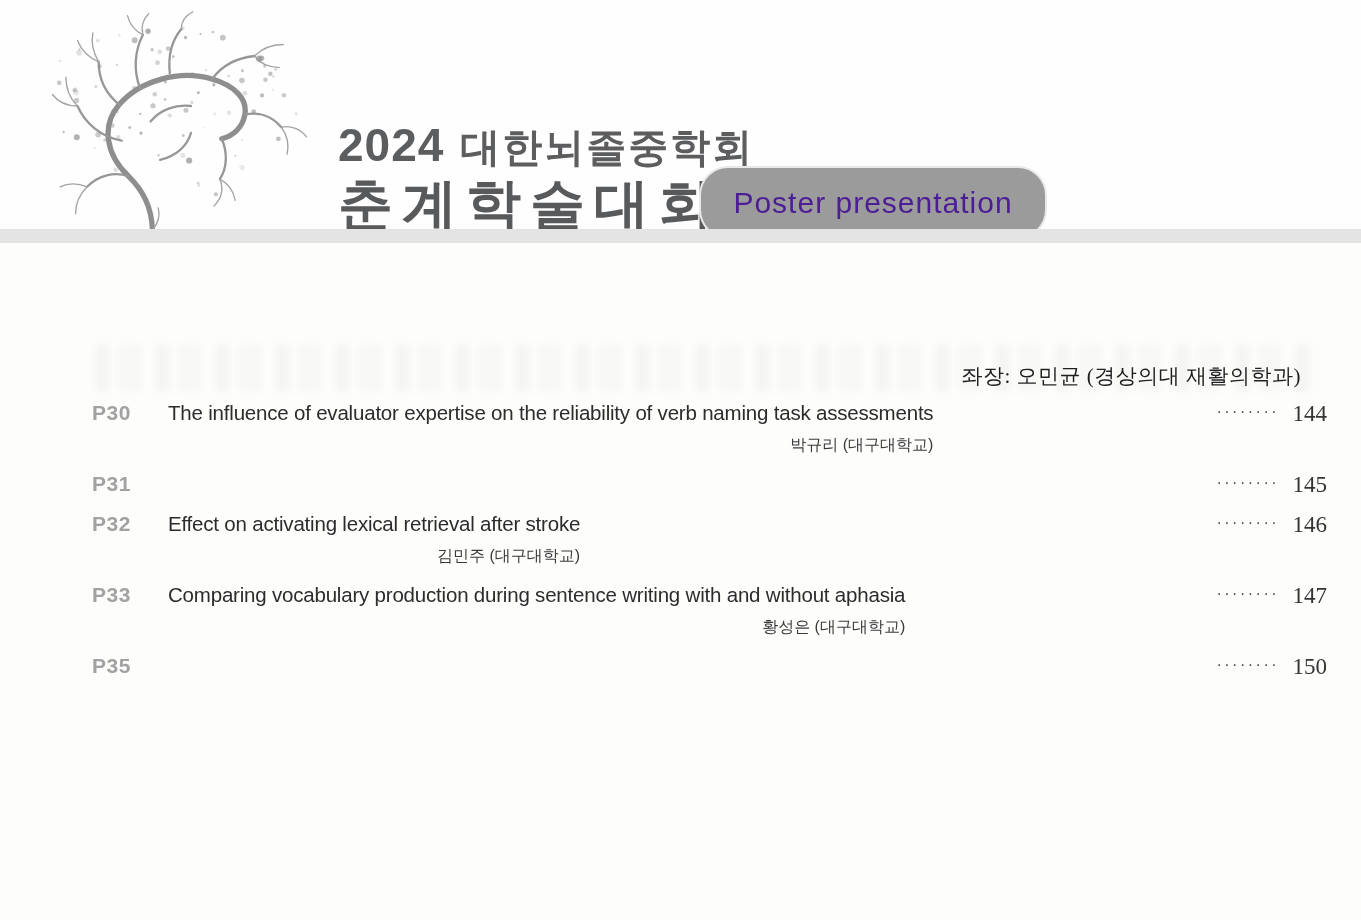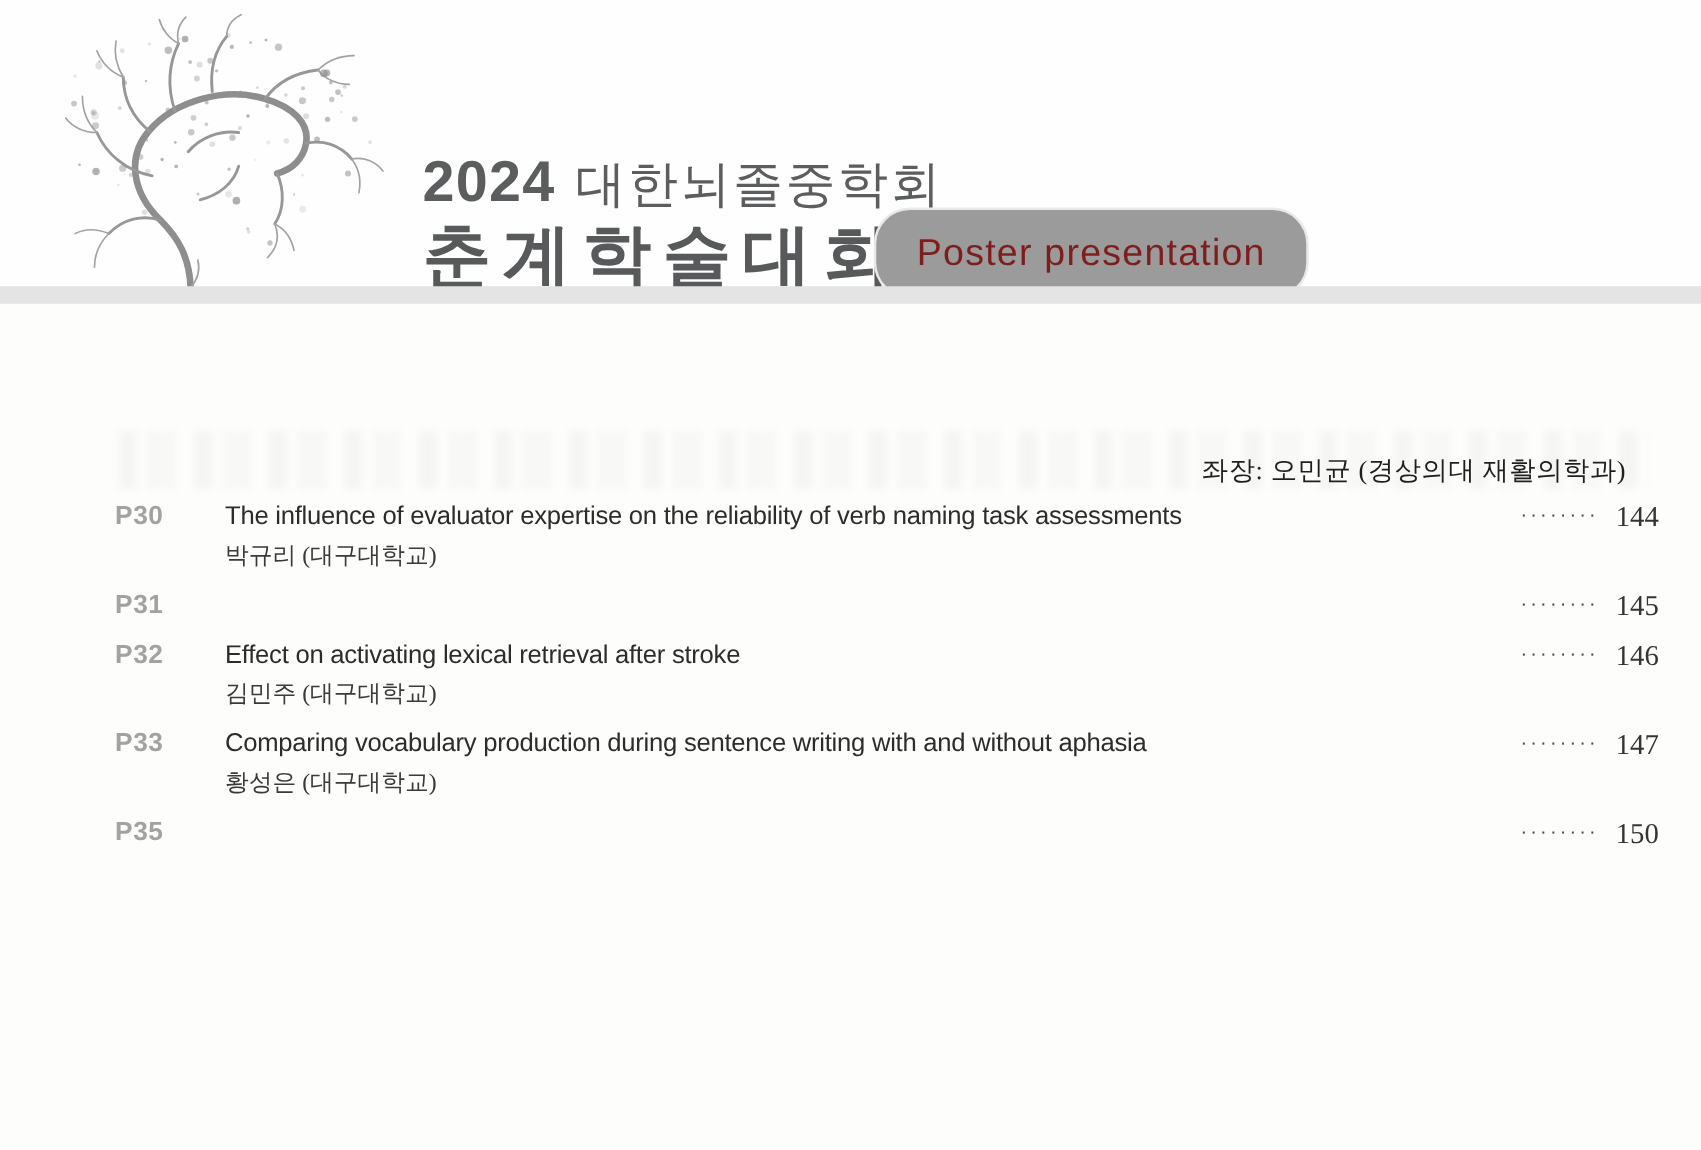--- a/index.html
+++ b/index.html
@@ -8,61 +8,61 @@
     background:#fdfdfc;
     font-family:"Liberation Sans", sans-serif;
     color:#2d2d2d;
   }
   
   .header{position:absolute;top:0;left:0;width:1361px;height:243px;background:#fefefe;}
   .brain{position:absolute;top:6px;left:6px;width:318px;height:226px;}
   .header-text{position:absolute;left:338px;top:106px;}
   .hline1{display:flex;align-items:baseline;gap:16px;}
   .hyear{font-size:46px;font-weight:700;color:#5c5d5f;letter-spacing:1px;margin-top:12px;}
-  .horg{font-size:40px;font-weight:400;color:#5c5d5f;letter-spacing:2px;}
+  .horg{font-size:40px;font-weight:700;color:#5c5d5f;letter-spacing:2px;}
   .hline2{margin-top:2px;font-size:55px;font-weight:700;color:#58595b;letter-spacing:9px;line-height:1.0;}
   .badge{
     position:absolute;left:701px;top:168px;width:344px;height:69px;
     background:#9b9b9b;border-radius:27px;
     display:flex;align-items:center;justify-content:center;
-    color:#7f1d1d;font-size:30px;letter-spacing:1px;
+    color:#4c1d95;font-size:30px;letter-spacing:1px;
     box-shadow:0 0 0 2px #e9e9e9;
   }
   .header-strip{position:absolute;top:229px;left:0;width:1361px;height:14px;background:#e4e4e4;}
   
   .ghost{
     position:absolute;top:344px;left:95px;right:42px;height:48px;
     background:repeating-linear-gradient(90deg,
       rgba(125,125,125,.12) 0 15px, rgba(0,0,0,0) 15px 23px,
       rgba(125,125,125,.08) 23px 47px, rgba(0,0,0,0) 47px 60px);
     filter:blur(3px);opacity:.5;pointer-events:none;
   }
   
   .chair{
     position:absolute;top:362px;right:60px;
     font-family:"Liberation Serif", serif;
     font-size:21px;color:#1f1f1f;letter-spacing:.5px;
   }
   
   .toc{position:absolute;top:398px;left:92px;right:34px;}
-  .entry{display:flex;align-items:flex-start;margin-bottom:10px;gap:12px;}
+  .entry{display:flex;align-items:flex-start;margin-bottom:10px;}
   .pnum{
     width:76px;flex:0 0 76px;
     font-size:21px;font-weight:700;color:#a2a2a2;letter-spacing:.5px;
     line-height:30px;
   }
   .mid{flex:0 1 auto;max-width:1005px;}
   .title{
     font-size:20.5px;line-height:30px;color:#2c2c2c;
     letter-spacing:-0.2px;white-space:pre-line;
   }
   .author{
     margin-top:3px;
-    font-family:Liberation Serif, serif;
-    font-size:19px;line-height:28px;color:#3a3a3a;
+    font-family:Liberation Sans, sans-serif;
+    font-size:16px;line-height:28px;color:#3a3a3a;text-align:right;
   }
   .pageref{margin-left:auto;padding-left:14px;white-space:nowrap;padding-top:3px;}
   .dots{
     font-size:16px;letter-spacing:2.5px;color:#4a4a4a;
     position:relative;top:-4px;margin-right:9px;
   }
   .page{
     font-family:"Liberation Serif", serif;
     font-size:23px;color:#343434;
   }

